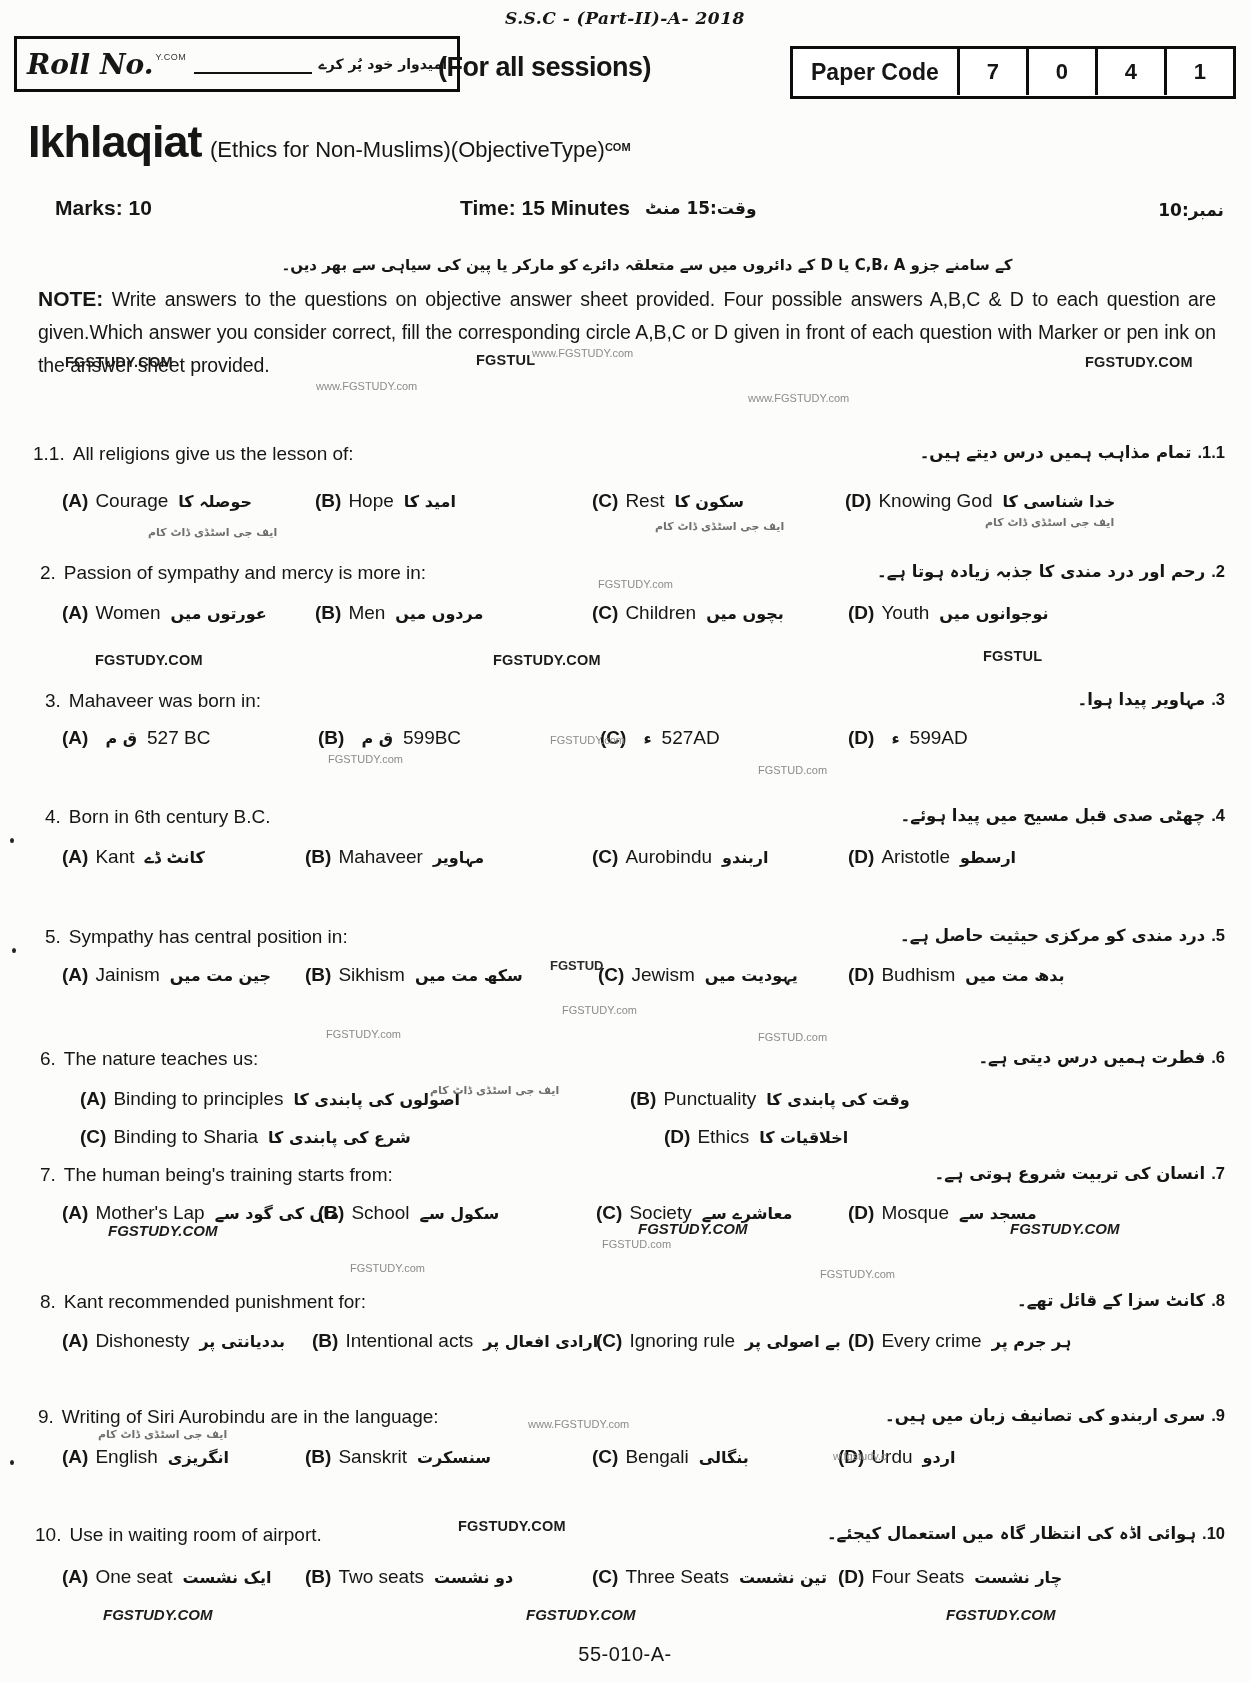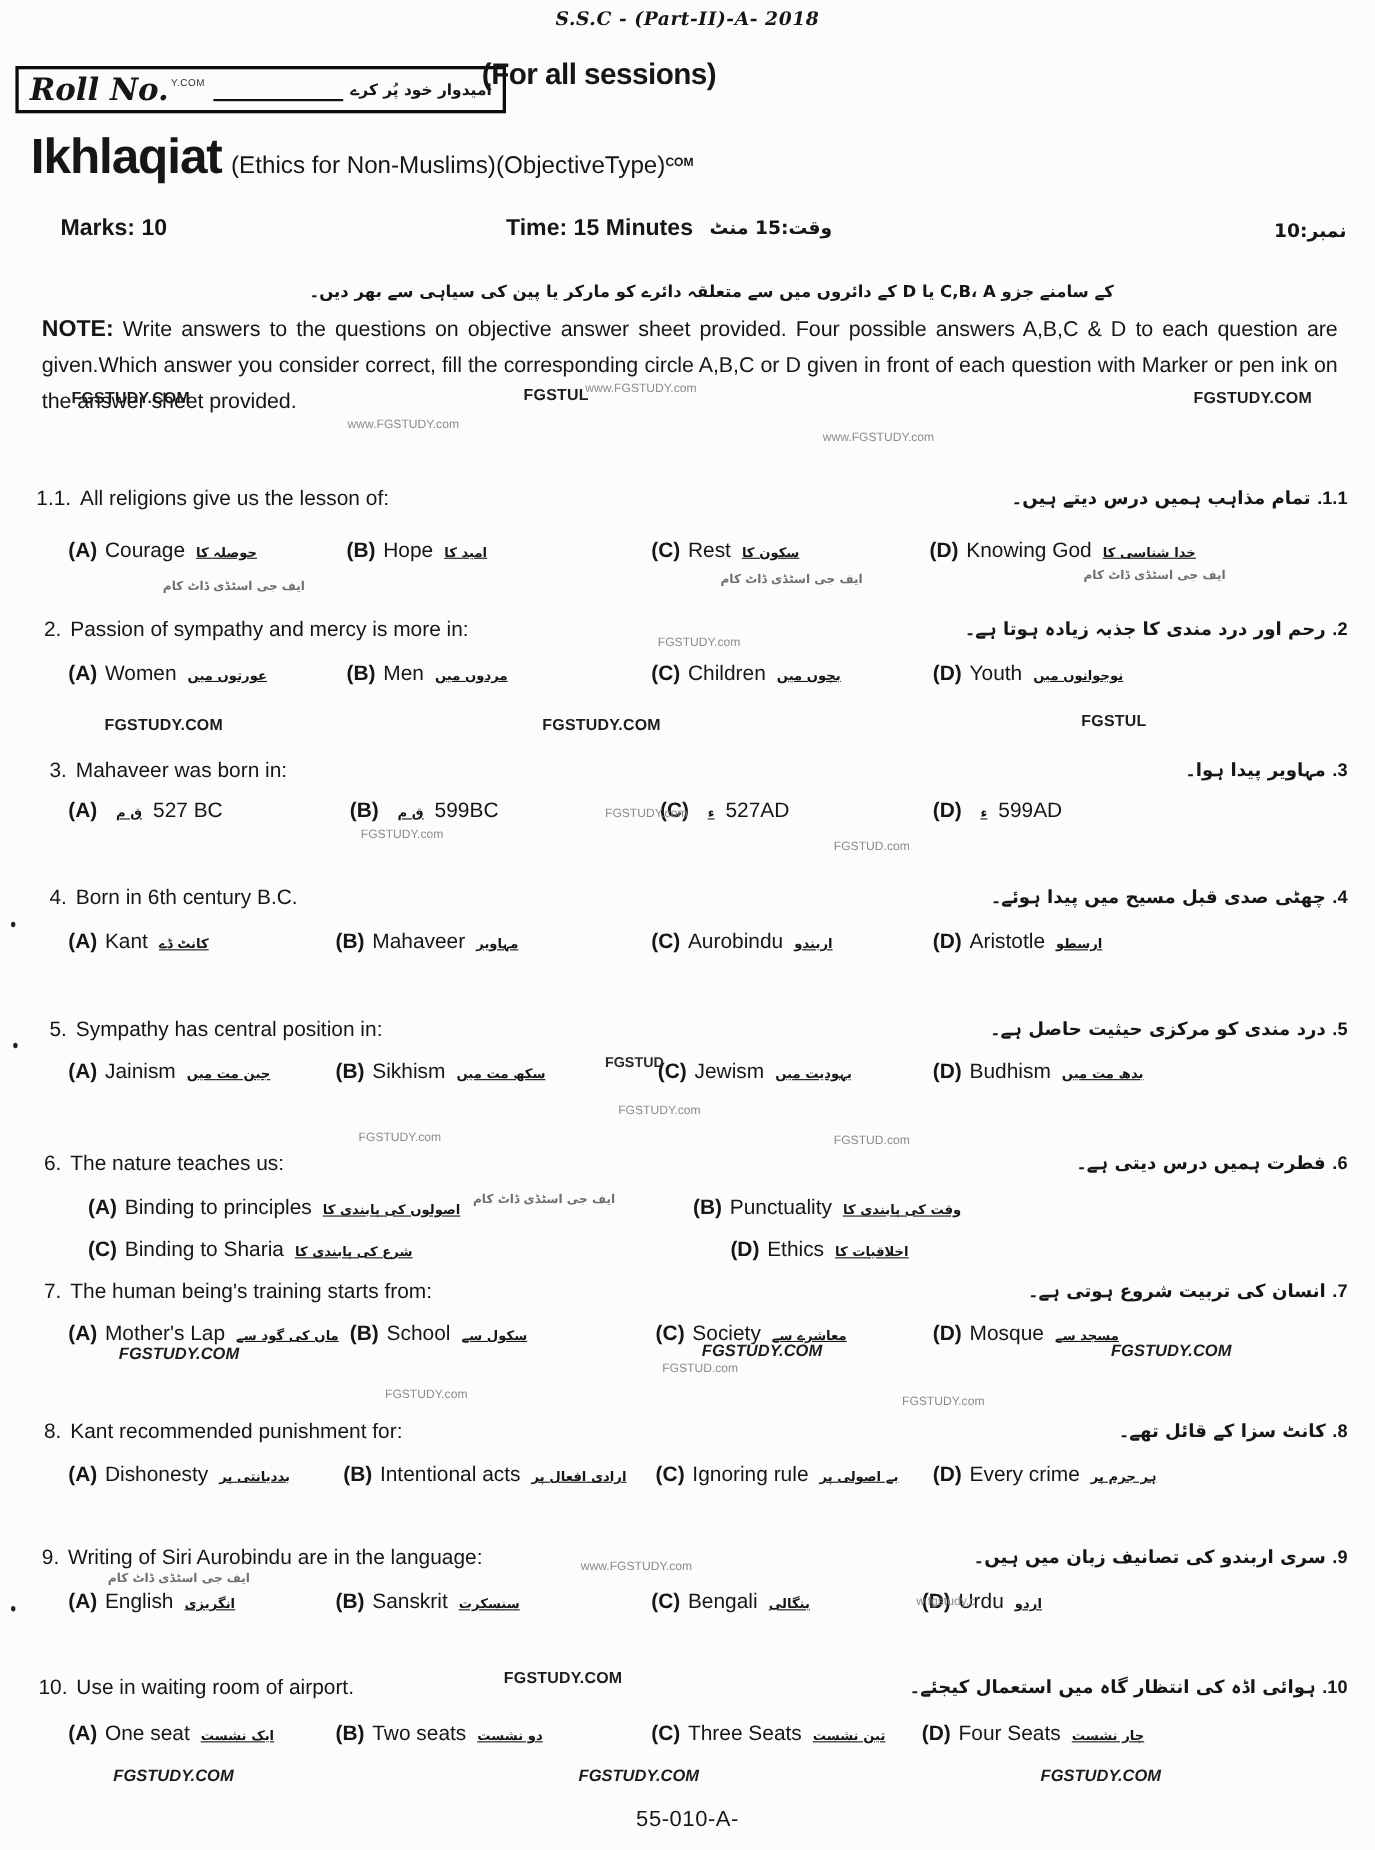--- a/index.html
+++ b/index.html
@@ -4,22 +4,22 @@
 <style>
   html,body{margin:0;padding:0;background:#d9d9d9;}
   .page{position:relative;width:1250px;height:1682px;background:#fcfcfa;
         font-family:"Liberation Sans",sans-serif;color:#161616;overflow:hidden;margin:0 auto;}
   .abs{position:absolute;}
   .ur{font-family:"DejaVu Sans",sans-serif;direction:rtl;unicode-bidi:isolate;}
 
   
   .exam-line{top:8px;left:505px;font-family:"DejaVu Serif",serif;font-style:italic;
              font-size:17px;font-weight:600;letter-spacing:.5px;}
-  .rollbox{top:36px;left:14px;width:446px;height:43px;border:3px solid #0c0c0c;
-           display:flex;align-items:center;padding:0 10px;box-sizing:border-box;margin-top:24px;}
+  .rollbox{top:36px;left:14px;width:446px;height:56px;border:3px solid #0c0c0c;
+           display:flex;align-items:center;padding:0 10px;box-sizing:border-box;}
   .rollbox .rl{font-family:"DejaVu Serif",serif;font-style:italic;font-weight:700;font-size:28px;}
   .rollbox .rmark{font-size:9px;color:#333;margin:0 2px 14px 2px;letter-spacing:.5px;}
   .rollbox .rline{flex:1;border-bottom:2px solid #111;height:18px;margin:0 6px;}
   .rollbox .rur{font-size:14px;font-weight:700;}
   .sessions{top:52px;left:438px;font-size:27px;font-weight:800;letter-spacing:-.5px;}
   .pcode{top:46px;left:790px;display:flex;border:3px solid #0d0d0d;background:#fff;}
   .pcode .cell{border-left:3px solid #0d0d0d;display:flex;align-items:center;justify-content:center;
                font-weight:700;font-size:22px;}
   .pcode .lab{padding:10px 18px;font-size:23px;font-weight:800;border-left:none;}
   .pcode .dig{width:66px;height:46px;}
@@ -43,21 +43,21 @@
            letter-spacing:-.1px;text-align:justify;}
   .note-en b{font-size:21px;letter-spacing:0;}
 
   
   .q-en{font-size:19px;white-space:nowrap;}
   .q-en .qno{margin-right:8px;}
   .q-ur{right:25px;font-size:16.5px;font-weight:700;white-space:nowrap;}
   .q-ur .qno{display:inline-block;margin-left:6px;font-family:"Liberation Sans",sans-serif;}
   .opt{white-space:nowrap;font-size:19px;}
   .opt .lbl{font-weight:800;margin-right:7px;}
-  .opt .our{font-size:12px;margin:0 10px;font-weight:600;text-decoration:underline;}
+  .opt .our{font-size:16px;margin:0 10px;font-weight:600;}
 
   
   .wb{font-size:14.5px;font-weight:700;color:#1c1c1c;letter-spacing:.2px;}
   .wbs{font-size:13px;font-weight:700;color:#2a2a2a;}
   .wi{font-size:15px;font-weight:700;font-style:italic;color:#1c1c1c;}
   .ws{font-size:11px;color:#8b8b8b;}
   .wu{font-size:11px;color:#6f6f6f;font-weight:600;}
 
   .footer-code{top:1643px;left:0;right:0;text-align:center;font-size:20px;letter-spacing:.5px;}
   .speck{width:4px;height:5px;background:#222;border-radius:50%;}
@@ -71,20 +71,27 @@
 
   <div class="abs rollbox">
     <span class="rl">Roll No.</span>
     <span class="rmark">Y.COM</span>
     <span class="rline"></span>
     <span class="rur ur">امیدوار خود پُر کرے</span>
   </div>
 
   <div class="abs sessions">(For all sessions)</div>
 
+  <div class="abs pcode">
+    <span class="cell lab">Paper Code</span>
+    <span class="cell dig">7</span>
+    <span class="cell dig">0</span>
+    <span class="cell dig">4</span>
+    <span class="cell dig">1</span>
+  </div>
 
   <div class="abs title-en">
     <span class="big">Ikhlaqiat</span>
     <span class="sub">(Ethics for Non-Muslims)(ObjectiveType)</span><sup>COM</sup>
   </div>
 
   <div class="abs marks">Marks: 10</div>
   <div class="abs time-en">Time: 15 Minutes</div>
   <div class="abs time-ur ur">وقت:15 منٹ</div>
   <div class="abs num-ur ur">نمبر:10</div>

